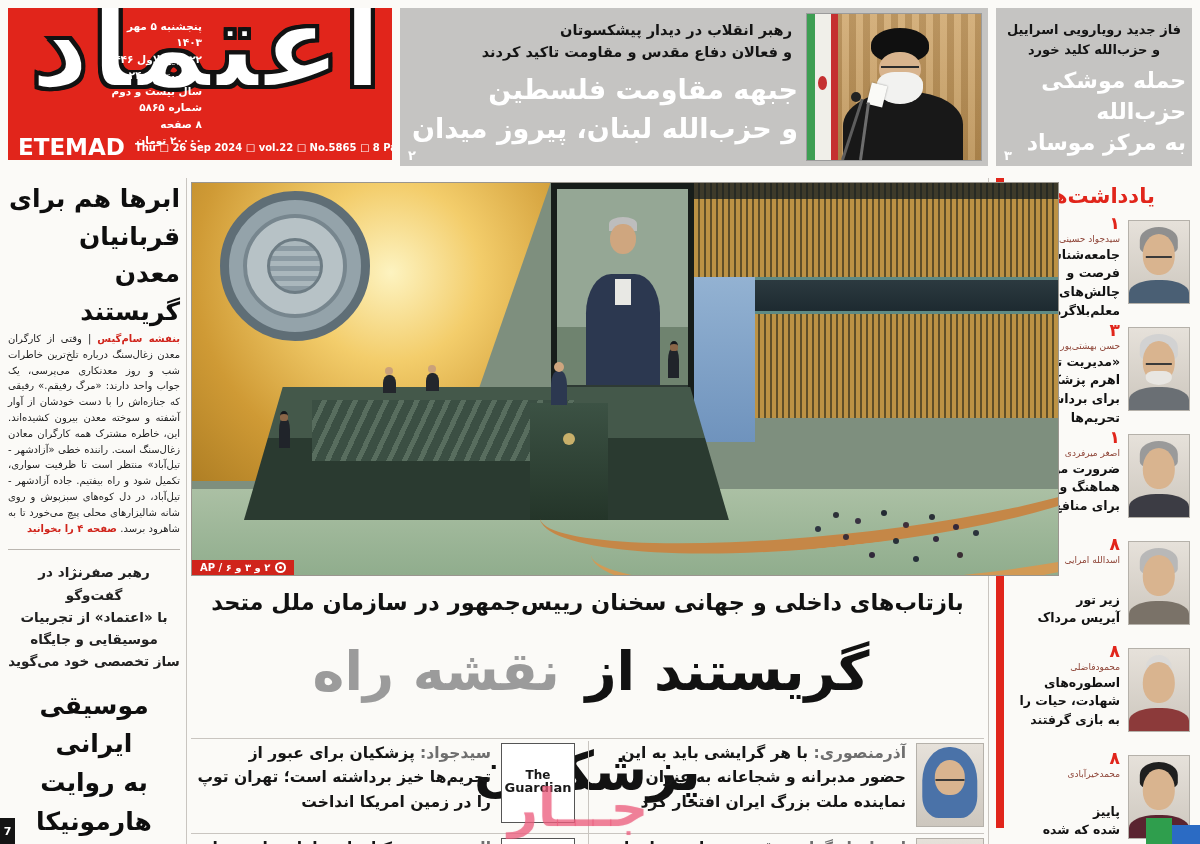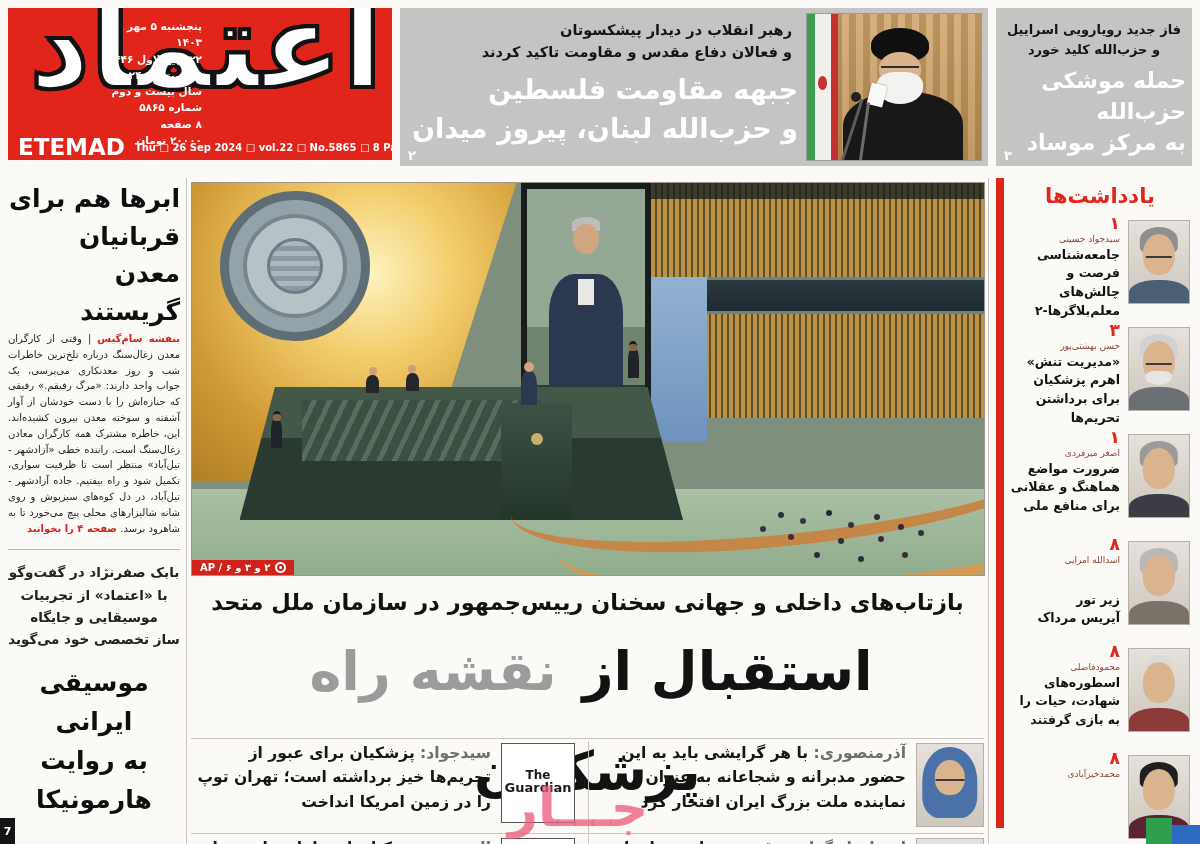--- a/index.html
+++ b/index.html
@@ -100,21 +100,21 @@
     background:#d9b48f; border-radius:50% 50% 46% 46%; }
   .p-glasses { position:absolute; left:50%; top:38%; width:44%; height:7%; transform:translateX(-50%); border-bottom:2px solid #3a3a3a; }
   .p-beard { position:absolute; left:50%; top:52%; width:44%; height:18%; transform:translateX(-50%); background:#e8e6e2; border-radius:40% 40% 60% 60%; }
   .p-torso { position:absolute; left:50%; bottom:-6%; width:100%; height:34%; transform:translateX(-50%);
     border-radius:45% 45% 0 0; background:var(--torso,#3c4c5c); }
   .p-hijab { position:absolute; left:50%; top:4%; width:84%; height:86%; transform:translateX(-50%);
     background:var(--hijab,#4a72a8); border-radius:48% 48% 30% 30%; }
   .p-hijab ~ .p-face { top:20%; width:46%; height:42%; }
 
   
-  .main-photo { left:191px; top:182px; width:794px; height:394px; border:1px solid #9a968f; background:#7e8f7e; overflow:hidden; }
+  .main-photo { left:191px; top:182px; width:868px; height:394px; border:1px solid #9a968f; background:#7e8f7e; overflow:hidden; }
   .ph-gold { position:absolute; left:-40px; top:0; width:46%; height:76%;
     background:radial-gradient(circle at 60% 30%, #fdf3c0 0%, #f3cd6b 28%, #cf9a35 62%, #a5761f 100%);
     clip-path:polygon(0 0,100% 0,74% 100%,0 100%); }
   .un-emblem { position:absolute; left:28px; top:8px; width:150px; height:150px; border-radius:50%;
     background:#94a3aa; border:9px solid #5f6e76; }
   .un-emblem::before { content:""; position:absolute; inset:14px; border-radius:50%; background:#b7c2c6; border:4px solid #77868e; }
   .un-emblem::after { content:""; position:absolute; inset:38px; border-radius:50%;
     background:repeating-linear-gradient(0deg,#8b9aa2 0 5px,#aab7bc 5px 10px); border:3px solid #6d7c84; }
   .ph-blue { position:absolute; left:45%; top:24%; width:20%; height:42%; background:linear-gradient(180deg,#93b2d2,#6f93bd); }
   .ph-screen { position:absolute; left:41.5%; top:0; width:16.5%; height:67%; background:#171d1a; padding:6px; }
@@ -251,21 +251,21 @@
   <div class="lc-head1 preline">ابرها هم برای
 قربانیان معدن
 گریستند</div>
   <div class="lc-body">
     <span class="lc-byline">بنفشه سام‌گیس</span>
     <span>|</span>
     <span>وقتی از کارگران معدن زغال‌سنگ درباره تلخ‌ترین خاطرات شب و روز معدنکاری می‌پرسی، یک جواب واحد دارند: «مرگ رفیقم.» رفیقی که جنازه‌اش را با دست خودشان از آوار آشفته و سوخته معدن بیرون کشیده‌اند. این، خاطره مشترک همه کارگران معادن زغال‌سنگ است. راننده خطی «آزادشهر - تیل‌آباد» منتظر است تا ظرفیت سواری، تکمیل شود و راه بیفتیم. جاده آزادشهر - تیل‌آباد، در دل کوه‌های سبزپوش و روی شانه شالیزارهای محلی پیچ می‌خورد تا به شاهرود برسد. </span>
     <span class="lc-readmore">صفحه ۴ را بخوانید</span>
   </div>
   <div class="lc-divider"></div>
-  <div class="lc-kicker2 preline">بابک صفرنژاد در گفت‌وگو
+  <div class="lc-kicker2 preline">رهبر صفرنژاد در گفت‌وگو
 با «اعتماد» از تجربیات
 موسیقایی و جایگاه
 ساز تخصصی خود می‌گوید</div>
   <div class="lc-head2 preline">موسیقی ایرانی
 به روایت
 هارمونیکا</div>
 
 </div>
 
 <div class="abs notes">
@@ -344,20 +344,22 @@
 
     <div class="note-item">
       <div class="note-photo portrait" style="--hair:#1f1f1f; --torso:#5a2430;">
         <div class="p-hair"></div>
         <div class="p-face"></div>
         <div class="p-torso"></div>
       </div>
       <div class="note-txt">
         <div class="note-num">۸</div>
         <div class="note-author">محمدخیرآبادی</div>
+        <div class="note-title preline" style="margin-top:24px;">پاییز
+شده که شده</div>
       </div>
     </div>
   </div>
 </div>
 
 <div class="abs main-photo">
   <div class="ph-balcony"></div>
   <div class="ph-gold"></div>
   <div class="un-emblem"></div>
   <div class="ph-blue"></div>
@@ -383,21 +385,21 @@
   <div class="desk-arc arc3"></div>
   <div class="crowd"></div>
   <div class="photo-tag">
     <span class="cam-icon"></span>
     <span>۲ و ۳ و ۶ / AP</span>
   </div>
 </div>
 
 <div class="abs subhead">بازتاب‌های داخلی و جهانی سخنان رییس‌جمهور در سازمان ملل متحد</div>
 <div class="abs mainhead">
-  <span class="mh-black">استقبال از</span>
+  <span class="mh-black">گریستند از</span>
   <span class="mh-gray">نقشه راه</span>
   <span class="mh-black">پزشکیان</span>
 </div>
 <div class="hrule" style="left:191px; top:738px; width:793px;"></div>
 
 <div class="abs briefs">
   <div class="briefs-vrule"></div>
   <div class="briefs-hrule"></div>
 
   <div class="brief-row r1">

